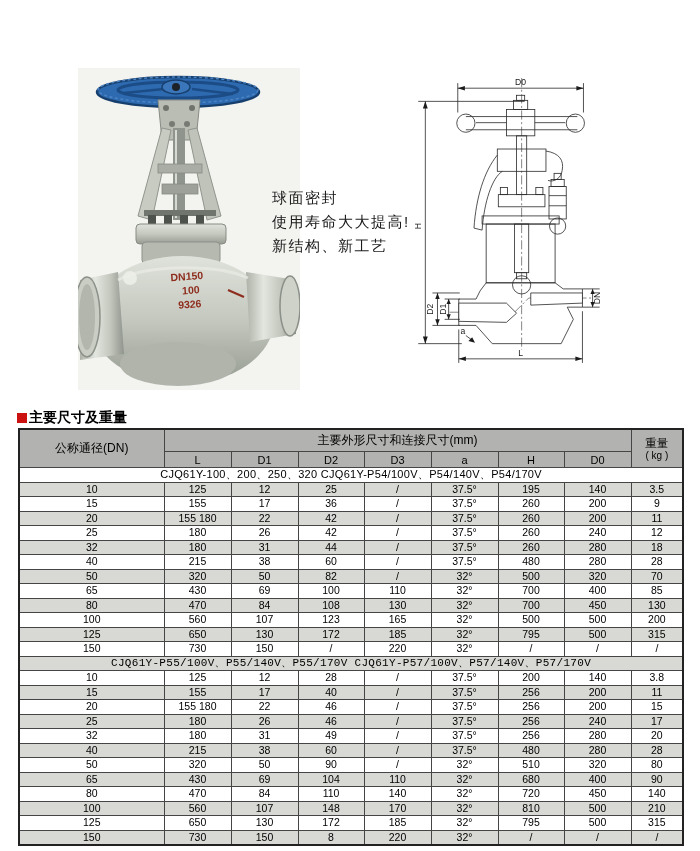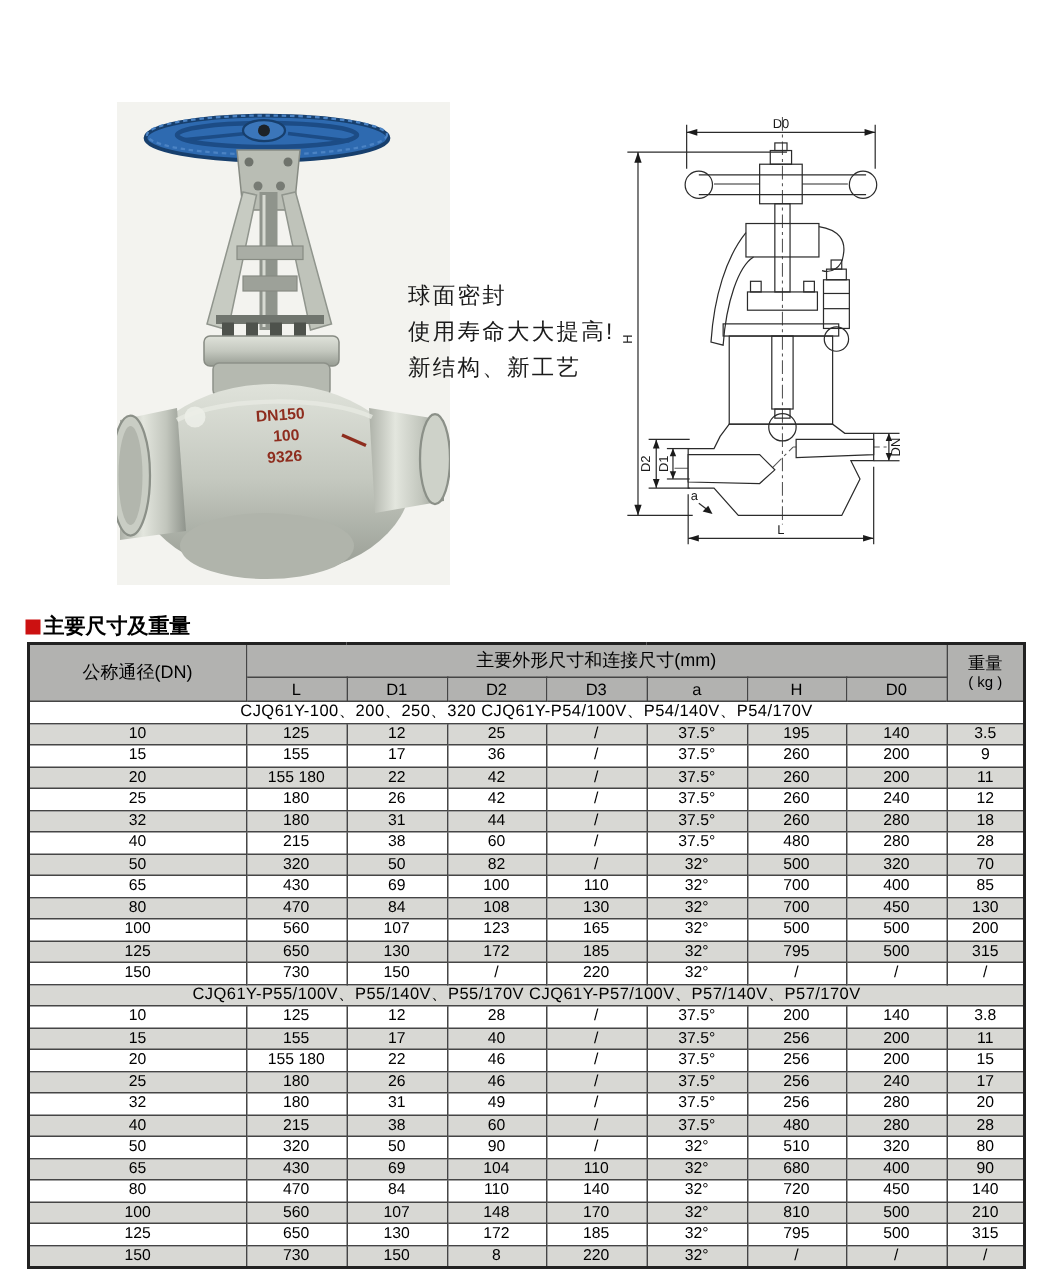--- a/index.html
+++ b/index.html
@@ -403,21 +403,21 @@
           <td>730</td>
           <td>150</td>
           <td>/</td>
           <td>220</td>
           <td>32°</td>
           <td>/</td>
           <td>/</td>
           <td>/</td>
         </tr>
         <tr>
-          <td colspan="9" class="group-cell" style="background: rgb(216, 216, 212);">CJQ61Y-P55/100V、P55/140V、P55/170V  CJQ61Y-P57/100V、P57/140V、P57/170V</td>
+          <td colspan="9" class="group-cell" style="background: rgb(216, 216, 212); font-family: Liberation Mono, monospace;">CJQ61Y-P55/100V、P55/140V、P55/170V  CJQ61Y-P57/100V、P57/140V、P57/170V</td>
         </tr>
         <tr>
           <td>10</td>
           <td>125</td>
           <td>12</td>
           <td>28</td>
           <td>/</td>
           <td>37.5°</td>
           <td>200</td>
           <td>140</td>

